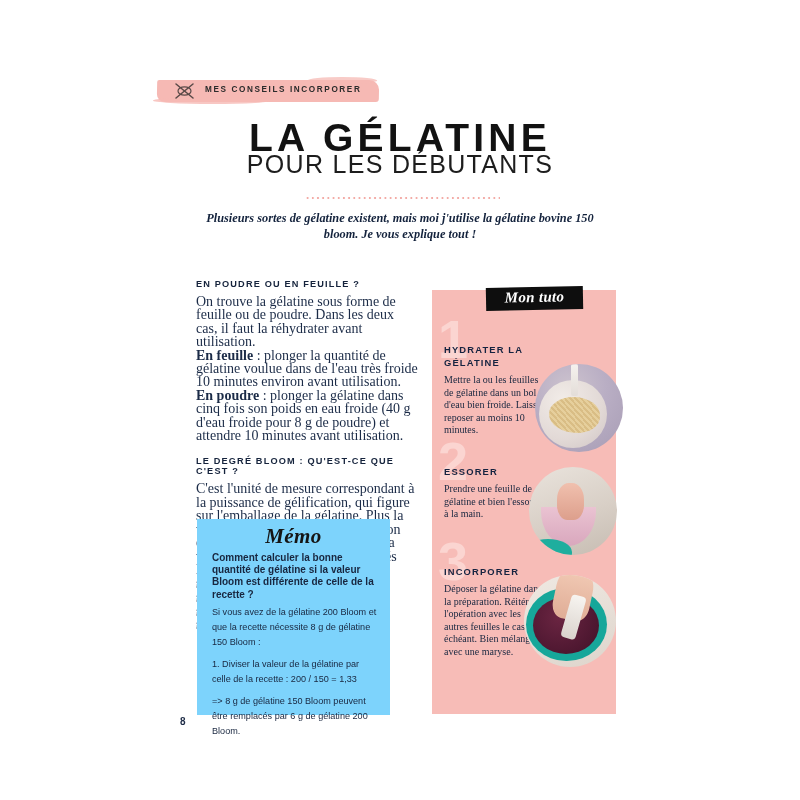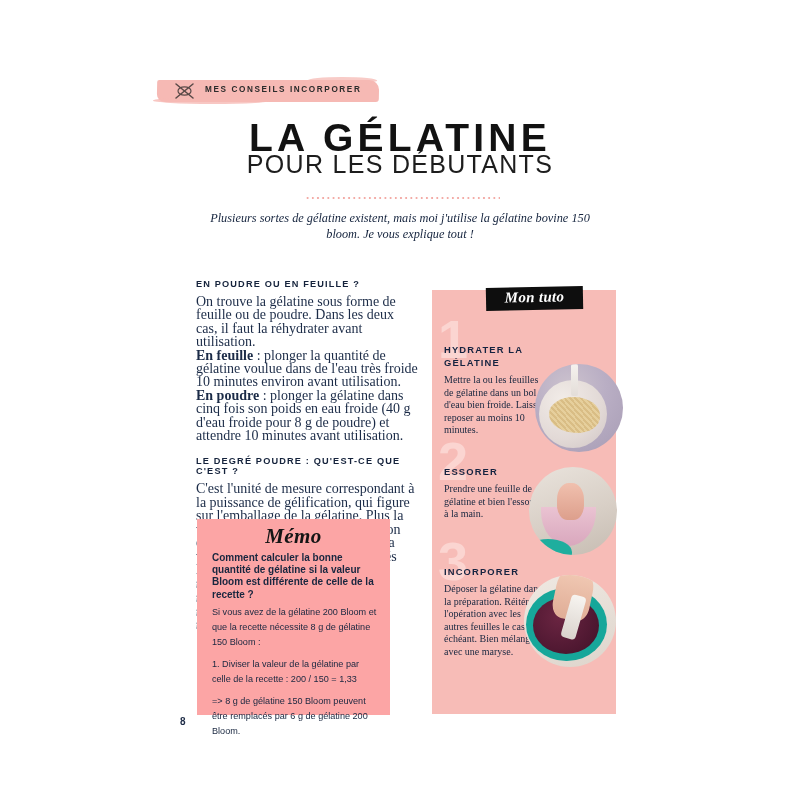--- a/index.html
+++ b/index.html
@@ -111,21 +111,21 @@
 
   
   .intro {
     position: absolute;
     left: 200px;
     top: 210px;
     width: 400px;
     text-align: center;
     font-family: "Liberation Serif", serif;
     font-style: italic;
-    font-weight: normal;
+    font-weight: bold;
     font-size: 12.3px;
     line-height: 16px;
     color: #14233d;
   }
 
   
   .col-left {
     position: absolute;
     left: 196px;
     top: 279px;
@@ -154,21 +154,21 @@
     color: #1b2b47;
   }
 
   
   .memo {
     position: absolute;
     left: 197px;
     top: 519px;
     width: 193px;
     height: 196px;
-    background: #fca5a5;
+    background: #7dd3fc;
   }
   .memo-title {
     position: absolute;
     left: 0; top: 5px;
     width: 193px;
     text-align: center;
     font-family: "Liberation Serif", serif;
     font-style: italic;
     font-weight: bold;
     font-size: 21px;
@@ -375,21 +375,21 @@
   <div class="dots"></div>
 
   <div class="intro">Plusieurs sortes de gélatine existent, mais moi j'utilise la gélatine bovine 150 bloom. Je vous explique tout !</div>
 
   <div class="col-left">
     <div class="sec-head">EN POUDRE OU EN FEUILLE ?</div>
     <p class="body-serif">On trouve la gélatine sous forme de feuille ou de poudre. Dans les deux cas, il faut la réhydrater avant utilisation.</p>
     <p class="body-serif"><b>En feuille</b><span> : plonger la quantité de gélatine voulue dans de l'eau très froide 10 minutes environ avant utilisation.</span></p>
     <p class="body-serif"><b>En poudre</b><span> : plonger la gélatine dans cinq fois son poids en eau froide (40 g d'eau froide pour 8 g de poudre) et attendre 10 minutes avant utilisation.</span></p>
 
-    <div class="sec-head second">LE DEGRÉ POUDRE : QU'EST-CE QUE C'EST ?</div>
+    <div class="sec-head second">LE DEGRÉ BLOOM : QU'EST-CE QUE C'EST ?</div>
     <p class="body-serif">C'est l'unité de mesure correspondant à la puissance de gélification, qui figure sur l'emballage de la gélatine. Plus la valeur est élevée, plus la gélification est importante. Selon la gélatine, sa valeur varie entre 150 et 260 degrés Bloom :</p>
     <div class="listline">gélatine qualité bronze : 150-160 Bloom</div>
     <div class="listline">gélatine qualité argent : 170-180 Bloom</div>
     <div class="listline">gélatine qualité or : 200-210 Bloom</div>
     <div class="listline">gélatine qualité platine : 240-260 Bloom</div>
   </div>
 
   <div class="memo">
     <div class="memo-title">Mémo</div>
     <div class="memo-body">

